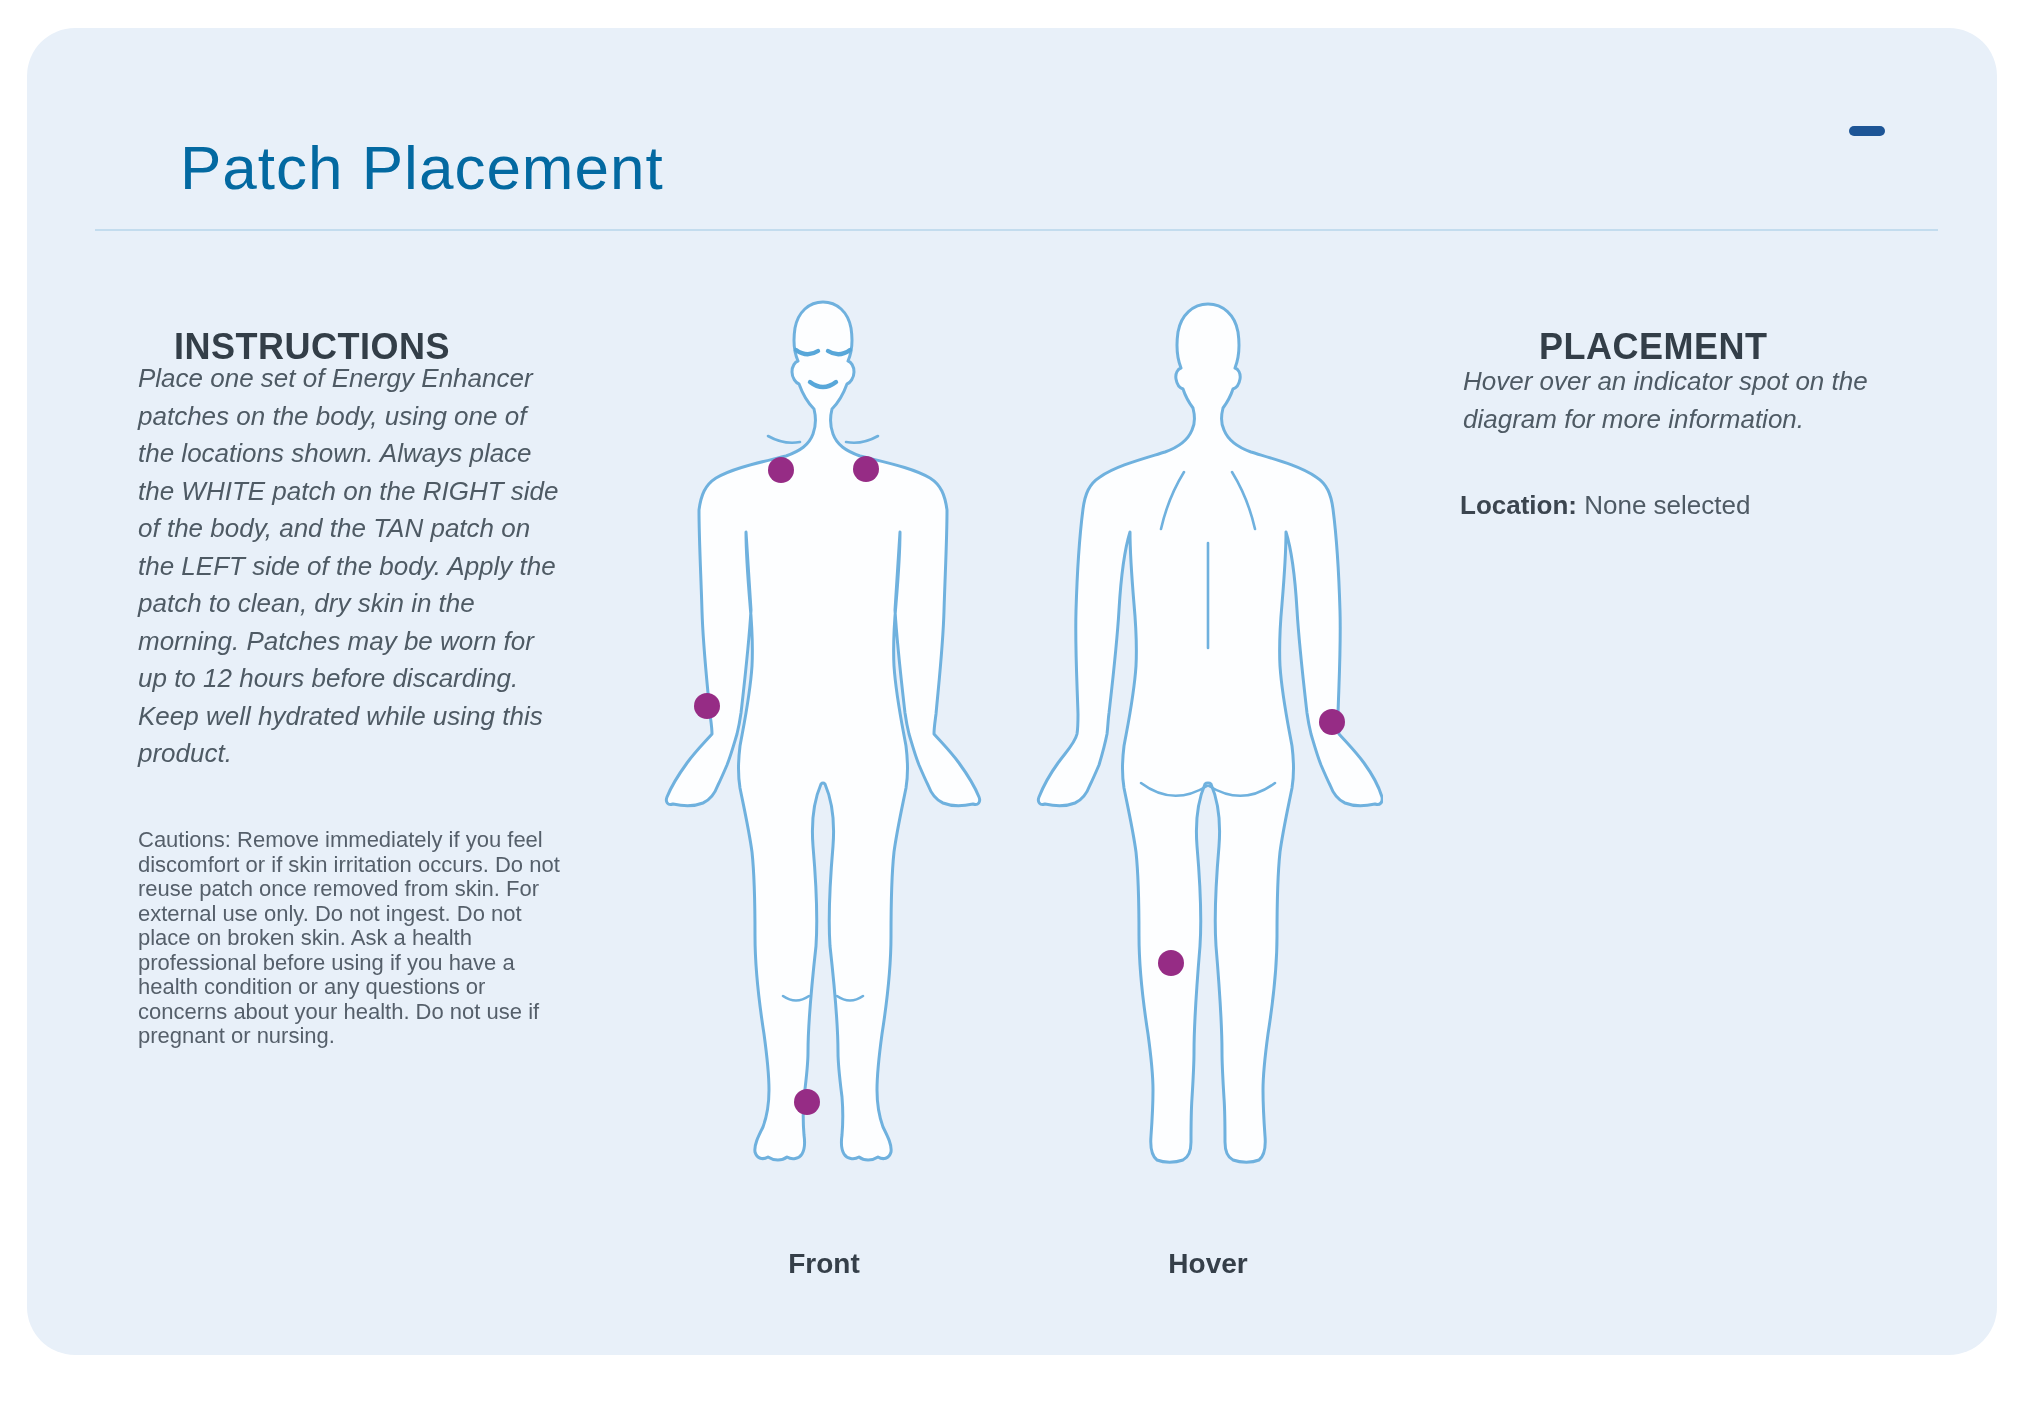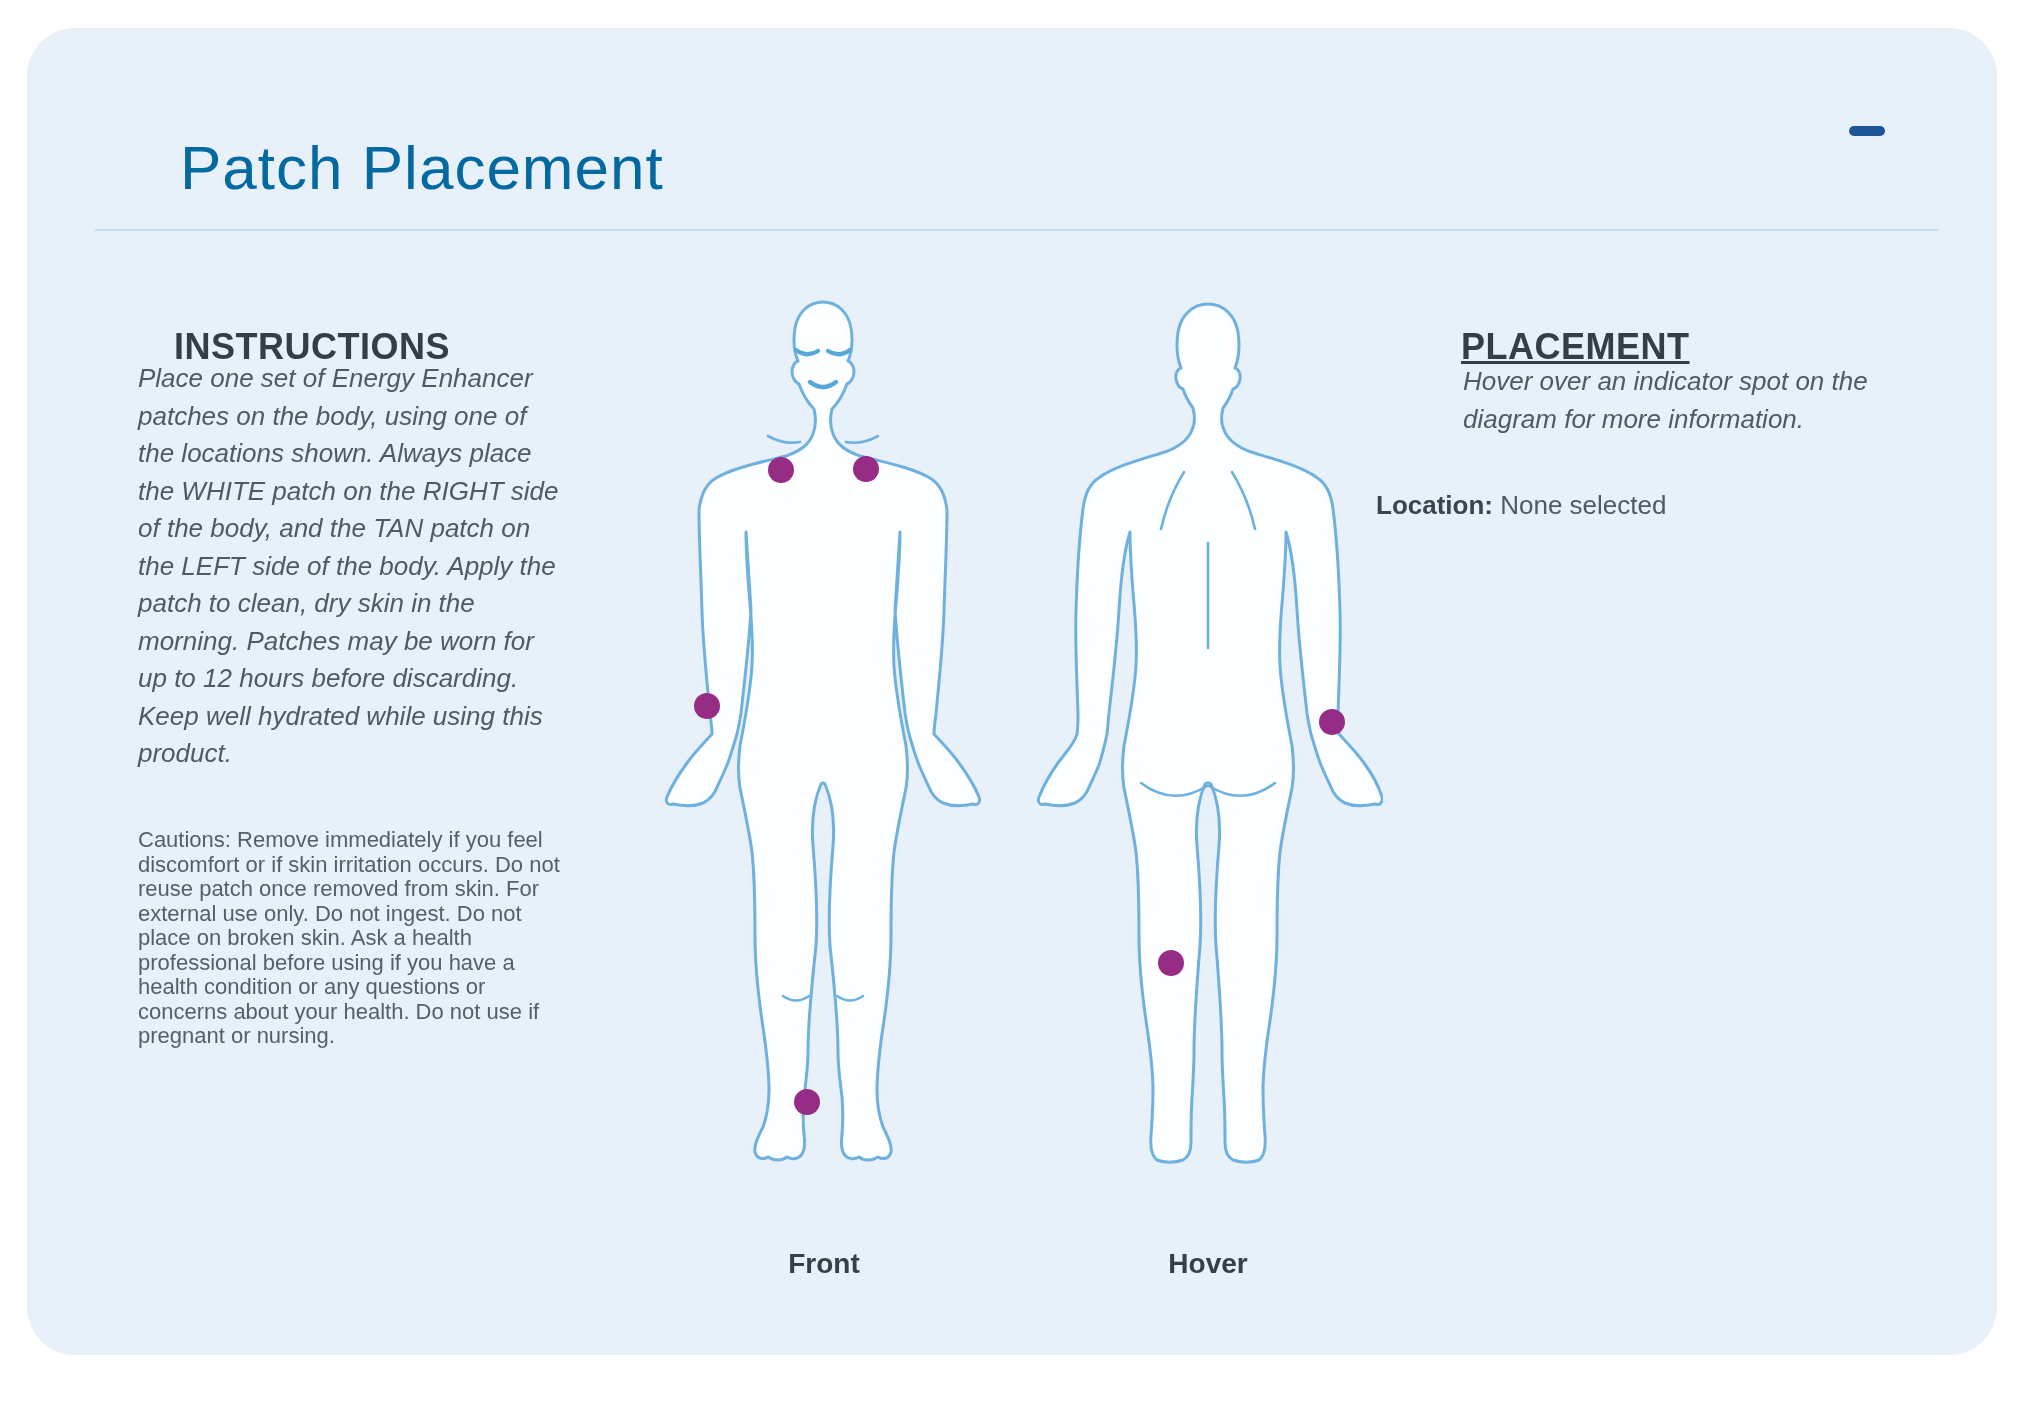--- a/index.html
+++ b/index.html
@@ -85,23 +85,23 @@
 <button class="collapse-btn" aria-label="collapse">
   <div class="collapse-dash"></div>
 </button>
 
 <div class="divider"></div>
 
 <h2 class="col-heading" style="left:138px;top:296px;">INSTRUCTIONS</h2>
 <p class="body-text" style="left:138px;top:360px;width:428px;margin:0;">Place one set of Energy Enhancer patches on the body, using one of the locations shown. Always place the WHITE patch on the RIGHT side of the body, and the TAN patch on the LEFT side of the body. Apply the patch to clean, dry skin in the morning. Patches may be worn for up to 12 hours before discarding. Keep well hydrated while using this product.</p>
 <p class="cautions" style="left:138px;top:828px;width:440px;margin:0;">Cautions: Remove immediately if you feel discomfort or if skin irritation occurs. Do not reuse patch once removed from skin. For external use only. Do not ingest. Do not place on broken skin. Ask a health professional before using if you have a health condition or any questions or concerns about your health. Do not use if pregnant or nursing.</p>
 
-<h2 class="col-heading" style="left:1425px;top:296px;text-decoration:underline;">PLACEMENT</h2>
+<h2 class="col-heading" style="left:1503px;top:296px;">PLACEMENT</h2>
 <p class="body-text" style="left:1460px;top:360px;width:425px;margin:3px;">Hover over an indicator spot on the diagram for more information.</p>
-<p class="location-row" style="left:1376px;top:490px;margin:0;"><span class="location-label">Location:</span>&nbsp;<span>None selected</span></p>
+<p class="location-row" style="left:1460px;top:490px;margin:0;"><span class="location-label">Location:</span>&nbsp;<span>None selected</span></p>
 
 <svg id="front-figure" class="figure-svg" viewBox="0 0 350 880">
   <path class="outline" d="
     M175,6
     C189,6 200,16 203,32 C205,45 204,56 200,65
     C203,66 206,70 206,76 C206,82 202,87 199,88
     C195,99 189,108 184,113 C182,121 182,130 185,138
     C189,149 198,155 212,160 C240,167 265,172 282,182
     C293,189 297,199 299,214 C299,244 297,280 296,315
     C295,350 291,385 288,418 C287,426 286,432 286,438

